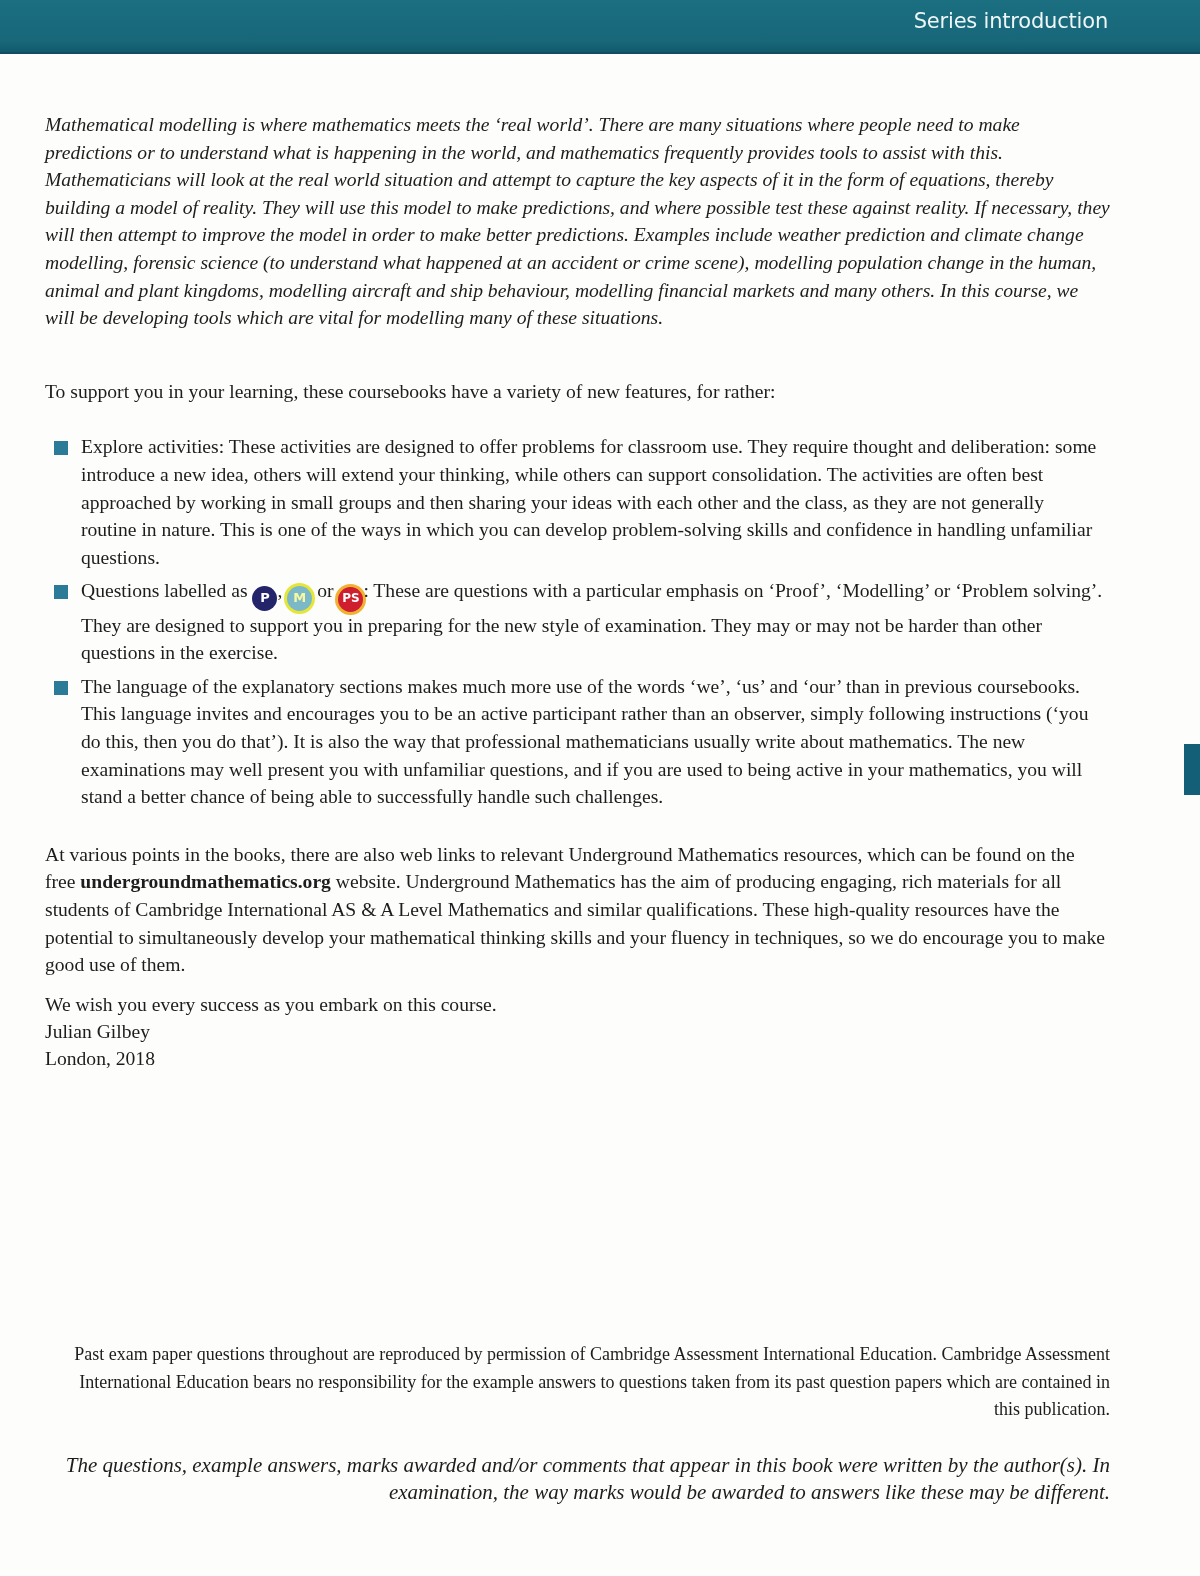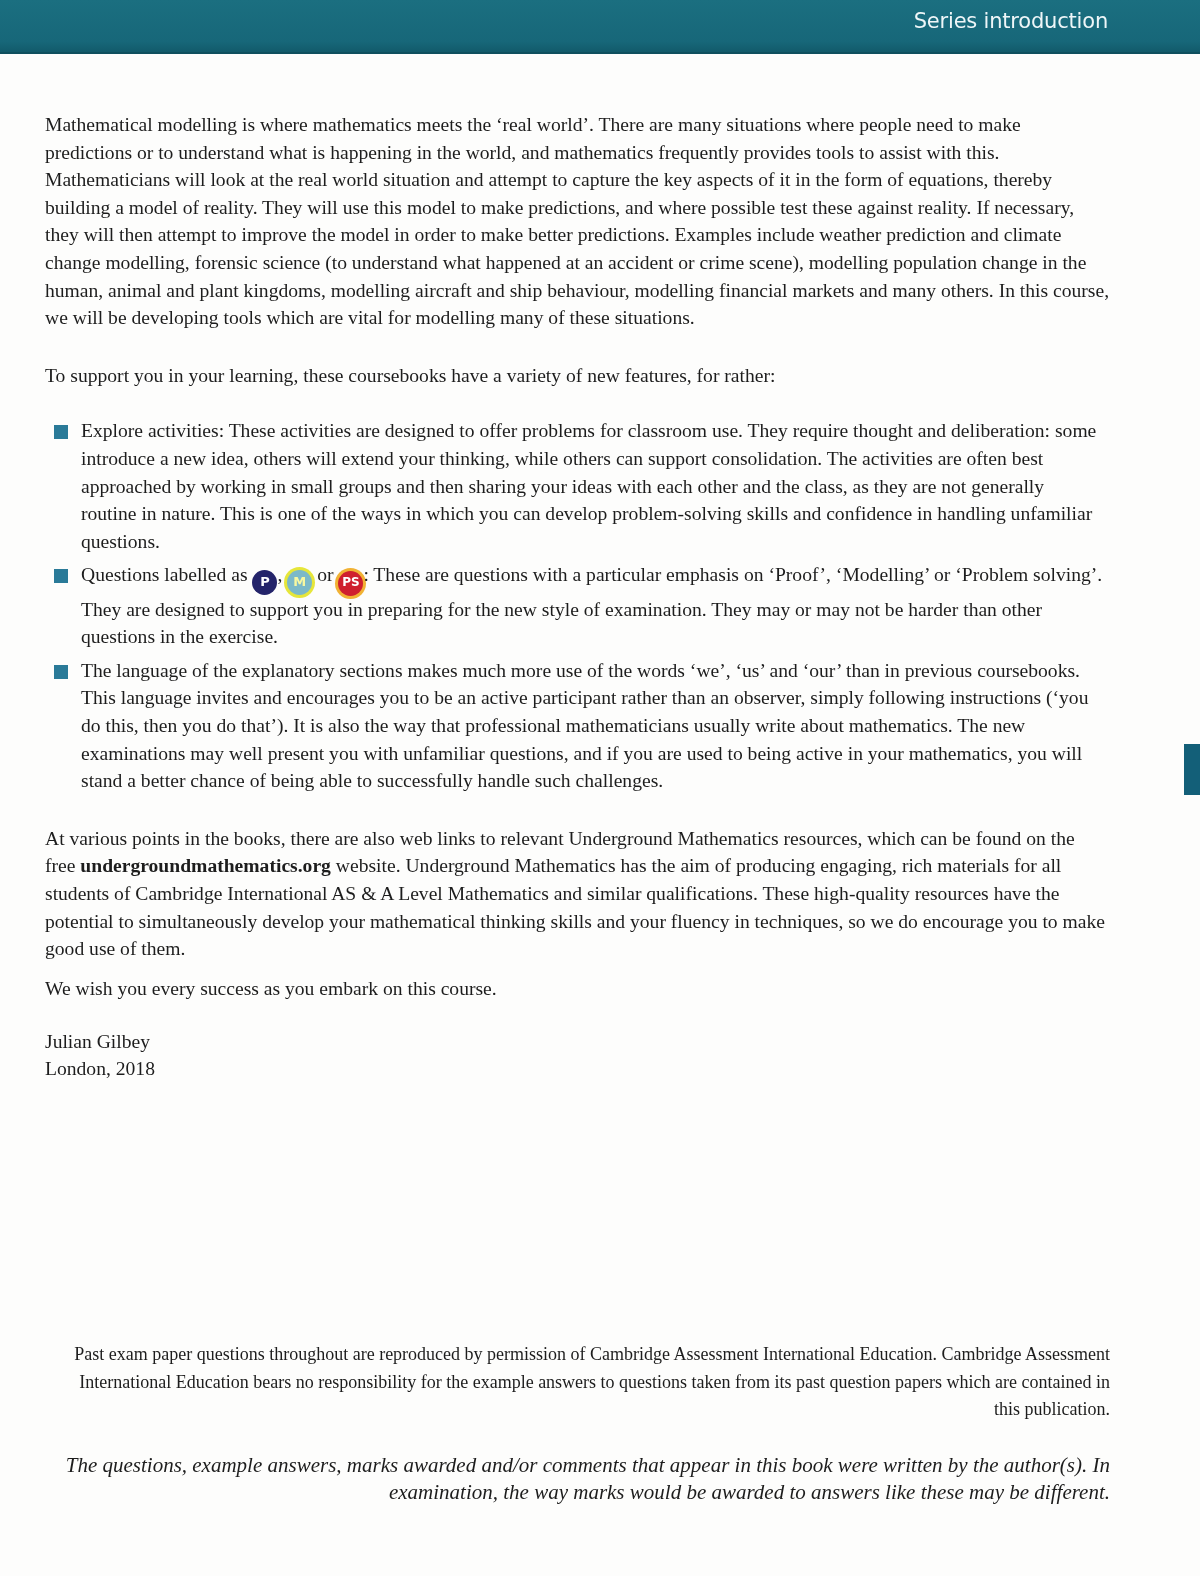--- a/index.html
+++ b/index.html
@@ -26,42 +26,42 @@
   }
   .page-tab span {
     font-family: "DejaVu Sans", "Liberation Sans", sans-serif;
     font-size: 13px; color: #e4eef2;
   }
   .content {
     position: absolute; left: 45px; top: 111px; width: 1065px;
     font-size: 19.6px; line-height: 27.6px;
   }
   p { margin: 0; }
-  .para1 { margin-bottom: 30px; }
+  .para1 { margin-bottom: 46px; font-style: italic; }
   .para2 { margin-bottom: 28px; }
   ul.features { list-style: none; margin: 0 0 30px 0; padding: 0; }
   ul.features li {
     position: relative; padding-left: 30px; margin: 6px;
   }
   .bullet-square {
     position: absolute; left: 3px; top: 8px; width: 14px; height: 14px;
     background: #2a7a98;
   }
   .badge {
     display: inline-flex; align-items: center; justify-content: center;
     width: 25px; height: 25px; border-radius: 50%;
     font-family: "DejaVu Sans", "Liberation Sans", sans-serif; font-weight: bold;
     font-size: 13px; vertical-align: -5px; color: #fff;
   }
   .badge-p { background: #24246a; }
   .badge-m { background: #7cb9c8; box-shadow: 0 0 0 3px #e6e63a; color: #f8f8a0; }
   .badge-ps { background: #cf1f2e; box-shadow: 0 0 0 3px #f1b234; font-size: 12px; }
   .para4 { margin-bottom: 12px; }
   b.link { font-weight: bold; }
-  .para5 { margin-bottom: 26px; }
+  .para5 { }
   .signoff { line-height: 27px; }
   .footer-block {
     position: absolute; left: 50px; top: 1341px; width: 1060px;
     font-size: 18px; line-height: 27.5px; text-align: right;
   }
   .footer-block .perm { margin-bottom: 28px; }
   .footer-block .disclaimer { font-style: italic; font-size: 21px; }
 </style>
 </head>
 <body>

